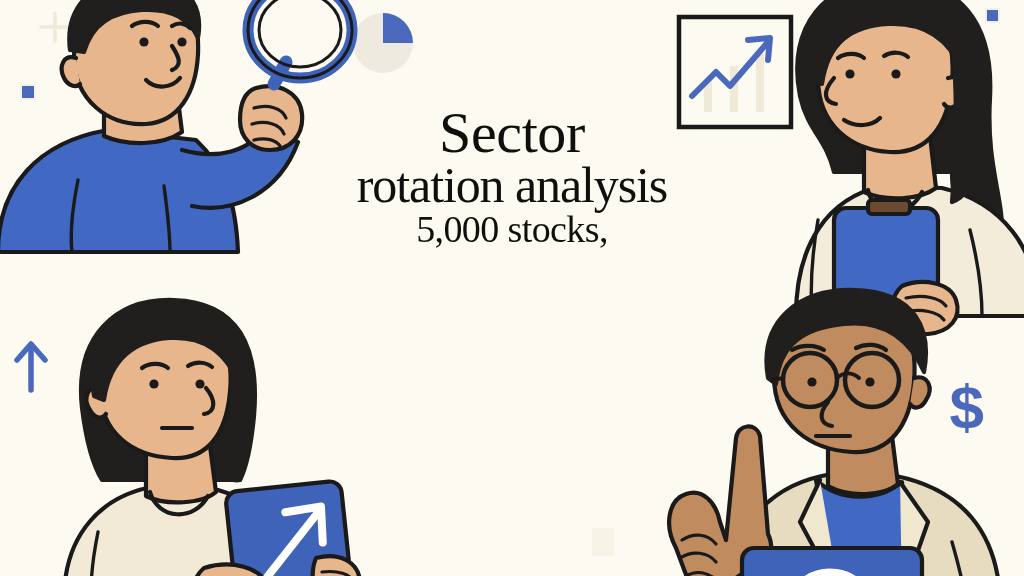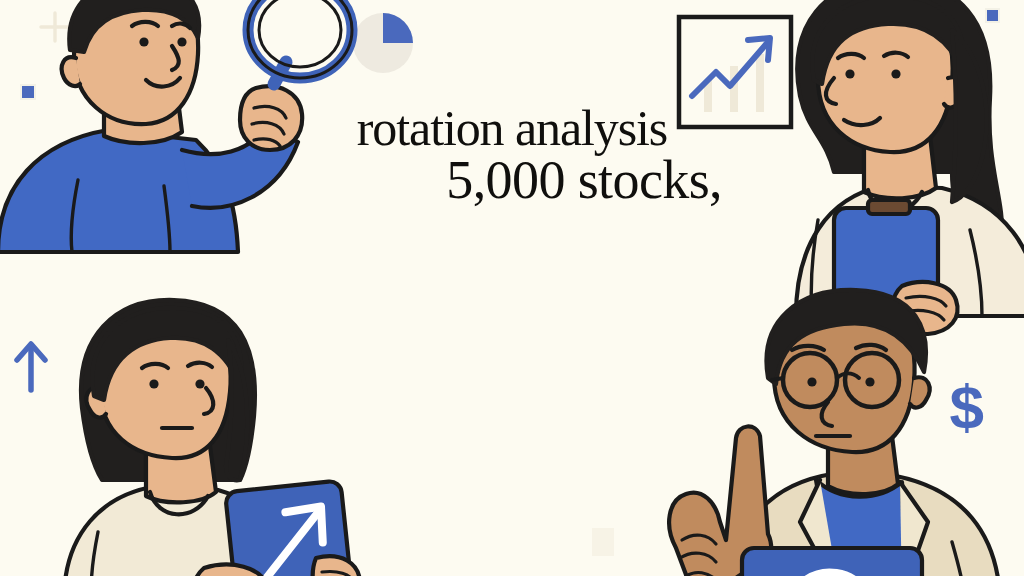--- a/index.html
+++ b/index.html
@@ -24,21 +24,21 @@
     font-size:59px;
     line-height:0.99;
     letter-spacing:-0.4px;
     font-weight:400;
     pointer-events:none;
   }
   .headline .ln { display:block; white-space:nowrap; }
   .headline .ln.l1 { font-size:58px; }
   .headline .ln.l2 { font-size:50px; letter-spacing:-1.1px;text-align:center; }
   .headline .ln.l3 { font-size:57px; letter-spacing:-0.6px; }
-  .headline .ln.l4 { font-size:54px; letter-spacing:-0.6px;text-align:right; }
+  .headline .ln.l4 { font-size:38px; letter-spacing:-0.6px; }
   .headline .ln.l5 { font-size:57px; }
 
   
   .fig { position:absolute; }
   svg { display:block; overflow:visible; }
 
   
   .deco { position:absolute; }
   .deco-plus {
     left:38px; top:10px; width:34px; height:34px;
@@ -287,17 +287,18 @@
           <path d="M158 312 A38 34 0 1 1 178 342" fill="none" stroke="#ffffff" stroke-width="11" stroke-linecap="round"></path>
           <path d="M214 292 L226 318 L198 322" fill="#ffffff" stroke="none"></path>
         </g>
 
         <path d="M318 246 C326 274 330 292 330 300" fill="none" stroke-width="3.4"></path>
       </g>
     </svg>
   </div>
 
   <h1 class="headline">
+    <span class="ln l1">Sector</span>
     <span class="ln l2">rotation analysis</span>
     <span class="ln l4">5,000 stocks,</span>
   </h1>
 
 </div>
 
 </body></html>

